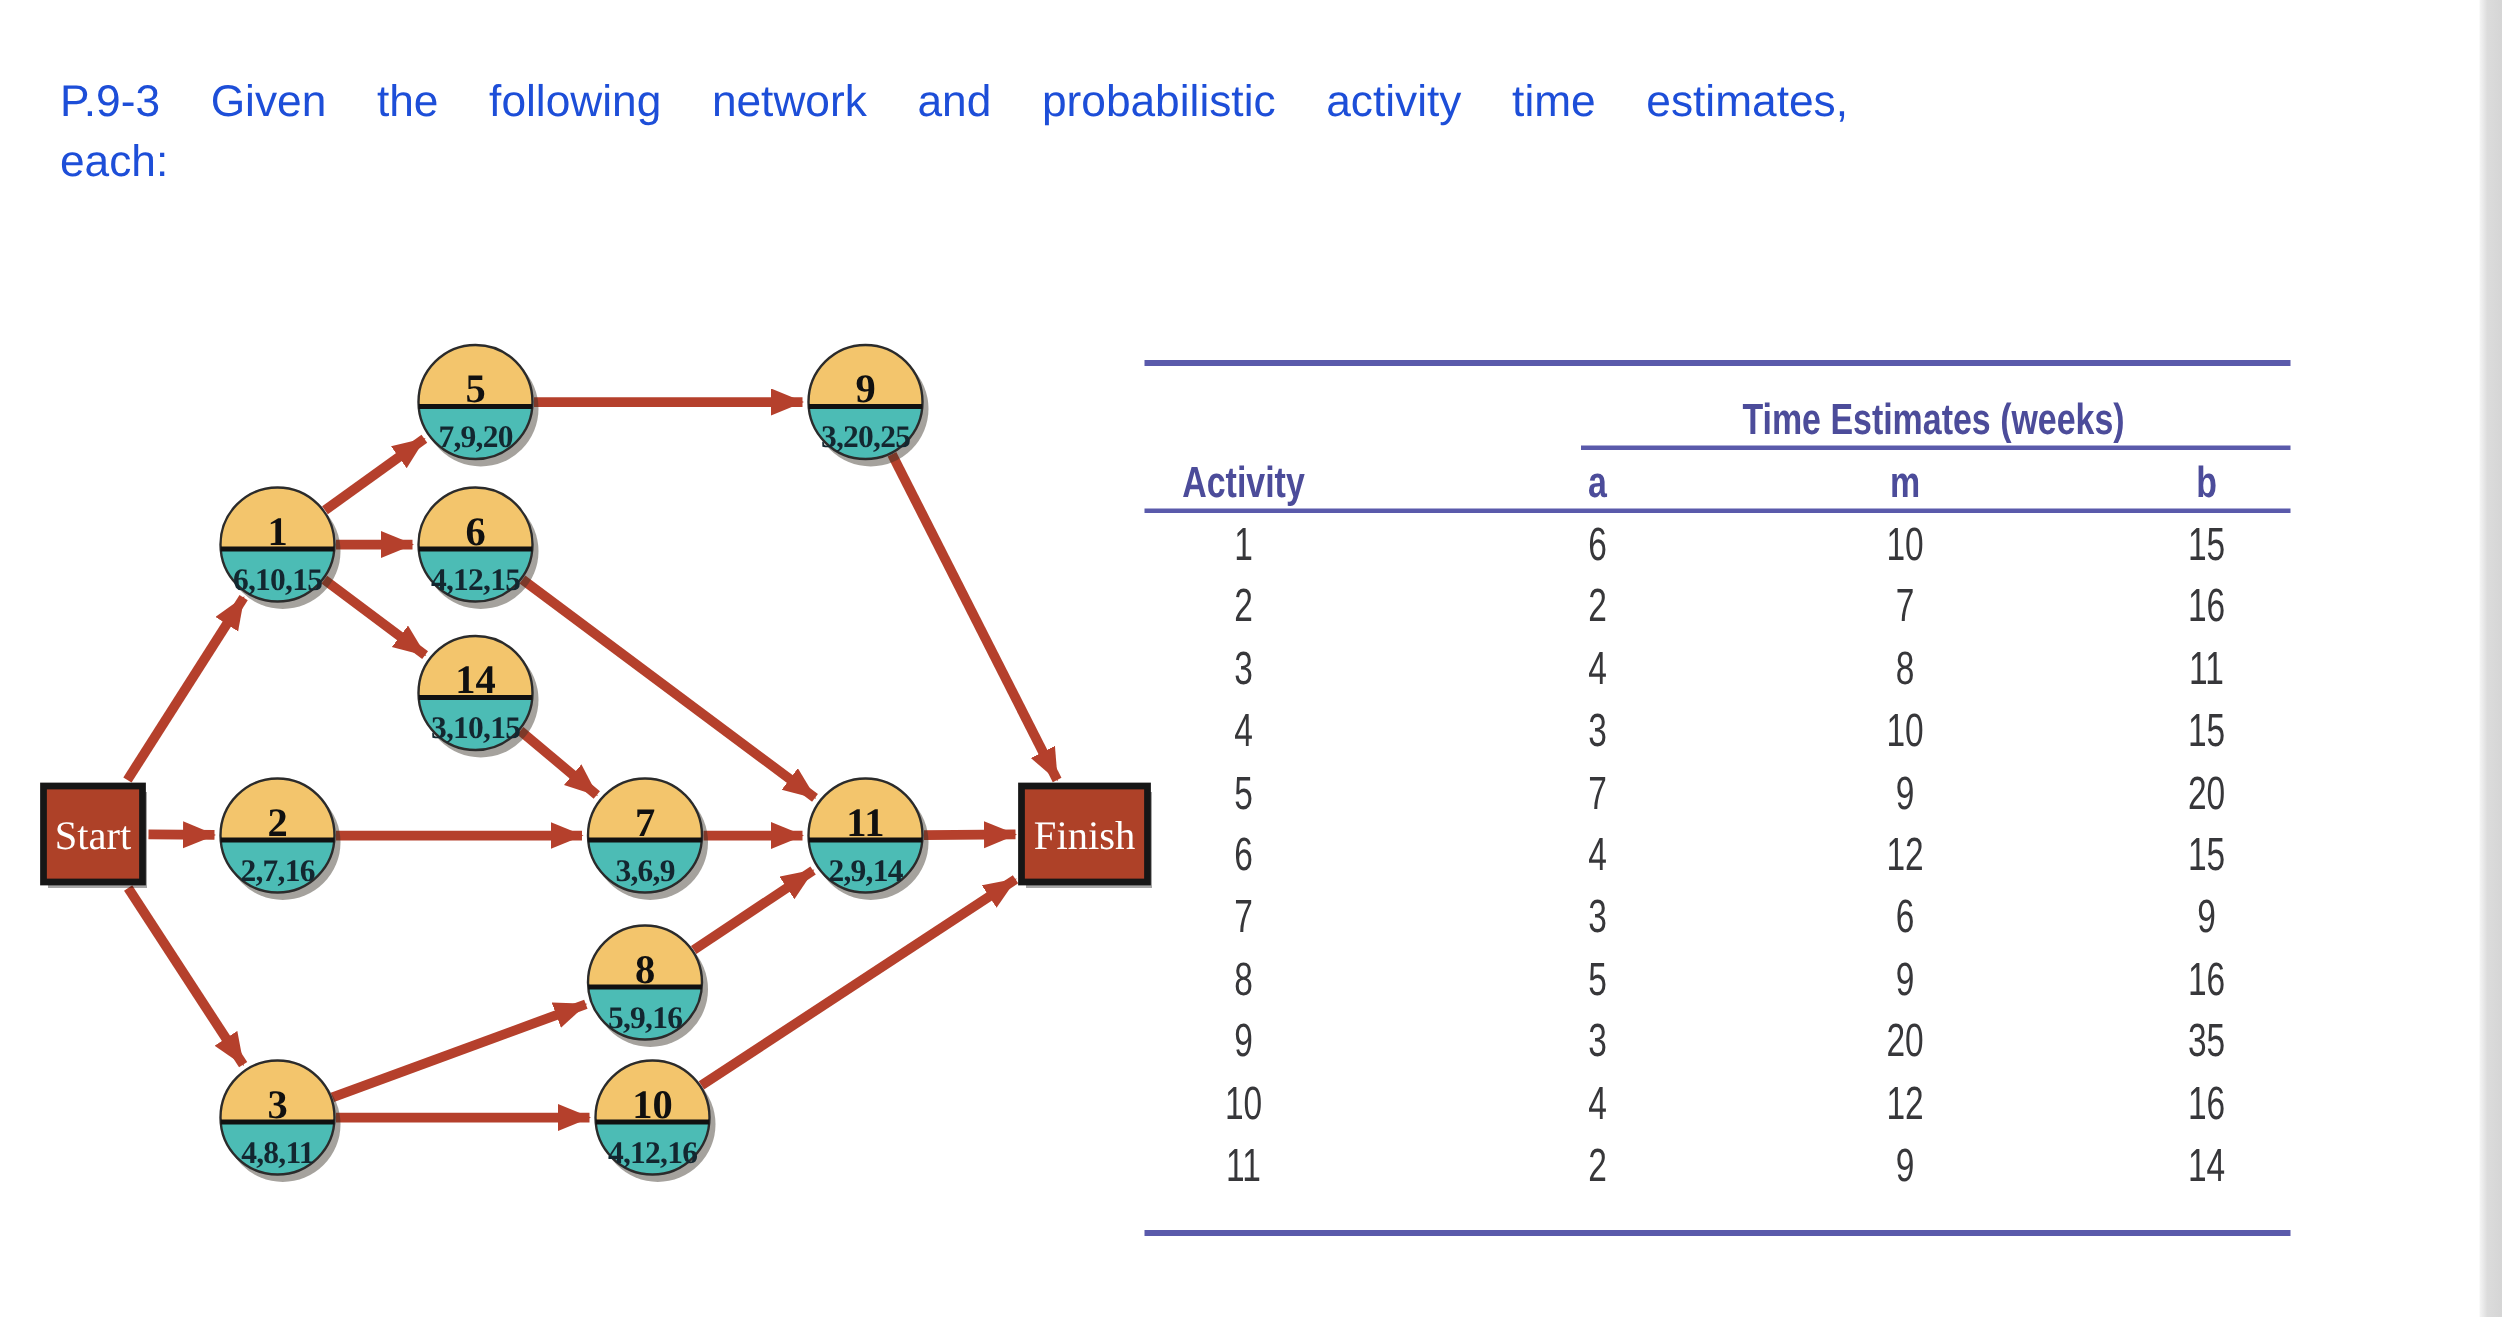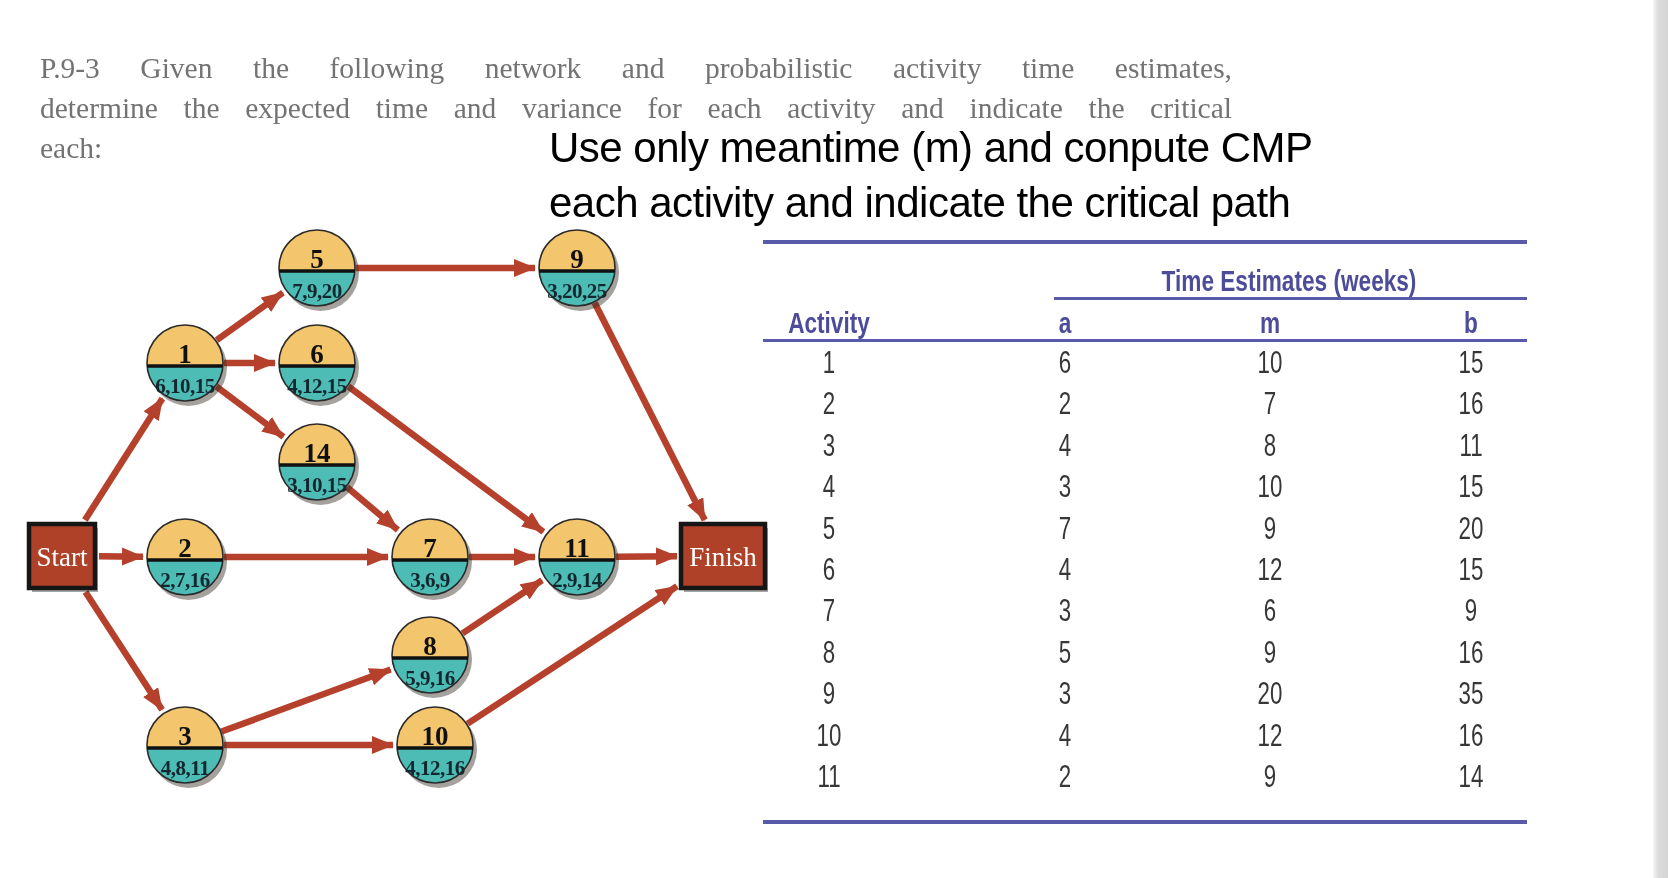--- a/index.html
+++ b/index.html
@@ -2,21 +2,21 @@
 <html><head>
 <meta charset="utf-8">
 <style>
   html,body{margin:0;padding:0;}
   body{width:1668px;height:878px;background:#ffffff;overflow:hidden;position:relative;
        font-family:"Liberation Sans",sans-serif;}
   .page{position:absolute;inset:0;background:#ffffff;}
 
   
   .prob{position:absolute;left:40px;top:48px;width:1192px;
-        font-family:Liberation Serif, serif;font-size:29.5px;line-height:40px;color:#737373;}
+        font-family:Liberation Sans, sans-serif;font-size:29.5px;line-height:40px;color:#1d4ed8;}
   .prob .just{text-align:justify;text-align-last:justify;}
 
   
   .ann{position:absolute;left:549px;top:120px;color:#000;
        font-family:"Liberation Sans",sans-serif;font-size:42px;line-height:55px;
        letter-spacing:-0.5px;white-space:nowrap;}
 
   
   #net-svg{position:absolute;left:0;top:0;width:1668px;height:878px;}
 
@@ -31,28 +31,23 @@
   .edge-strip{position:absolute;top:0;right:0;width:15px;height:878px;
       background:linear-gradient(to right,#f5f5f5 0%,#dcdcdc 35%,#d5d5d5 100%);}
 </style>
 </head>
 <body>
 
 <div class="page">
 
   <div class="prob">
     <div class="just">P.9-3 Given the following network and probabilistic activity time estimates,</div>
-    <div class="just">determine the expected time and variance for each activity and indicate the critical</div>
     <div>each:</div>
   </div>
 
-  <div class="ann">
-    <div>Use only meantime (m) and conpute CMP</div>
-    <div>each activity and indicate the critical path</div>
-  </div>
 
   <svg id="net-svg" viewBox="0 0 1668 878">
     <defs>
       <marker id="ah" markerUnits="userSpaceOnUse" markerWidth="24" markerHeight="20" refX="21" refY="9" orient="auto">
         <polygon points="0,0 22,9 0,18" fill="#B5402C"></polygon>
       </marker>
     </defs>
     <g id="edge-layer">
         <line x1="84.94300518134716" y1="520" x2="162.42748521396646" y2="398.4186614122315" stroke="#B5402C" stroke-width="6.5" marker-end="url(#ah)"></line>
         <line x1="99" y1="556.30081300813" x2="143.00138799385354" y2="556.6585478698687" stroke="#B5402C" stroke-width="6.5" marker-end="url(#ah)"></line>

